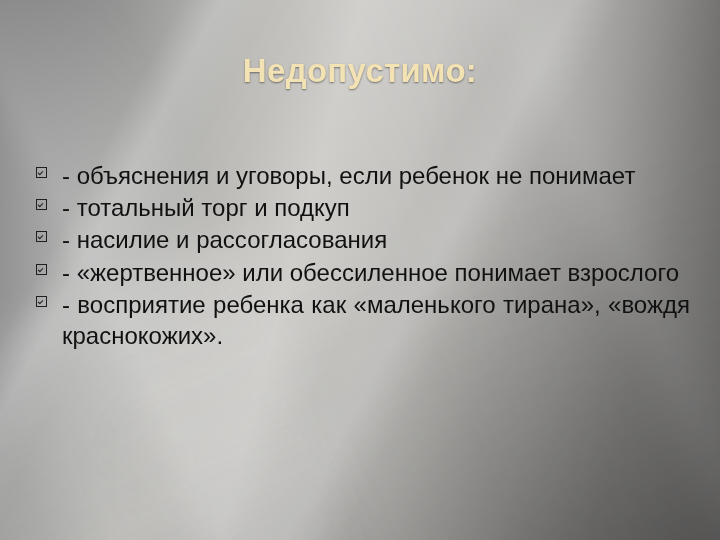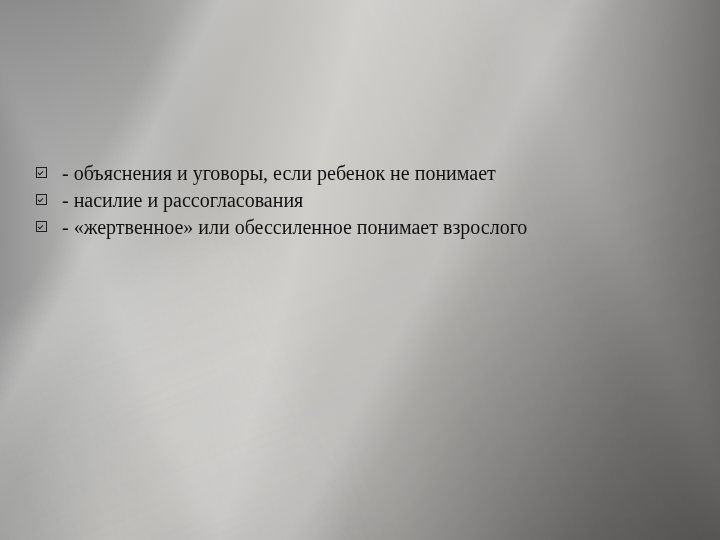--- a/index.html
+++ b/index.html
@@ -146,54 +146,63 @@
     top: 3px;
     width: 4px;
     height: 2px;
     border-left: 1.2px solid #1f1f1f;
     border-bottom: 1.2px solid #1f1f1f;
     transform: rotate(-45deg);
   }
   .bullet-text {
     flex: 1 1 auto;
     color: #111111;
-    font-family: Liberation Serif, serif;
-    font-size: 20px;
+    font-family: Liberation Sans, sans-serif;
+    font-size: 24px;
     line-height: 1.30;
   }
   .justify {
     text-align: justify;
     text-align-last: left;
   }
 </style>
 </head>
 <body>
 
 <div class="slide">
   <div class="sheen sheen-1"></div>
   <div class="sheen sheen-2"></div>
   <div class="sheen sheen-3"></div>
   <div class="sheen sheen-4"></div>
 
+  <div class="title">Недопустимо:</div>
 
   <div class="body">
 
     <div class="bullet-row">
       <div class="bullet-mark"><span class="sq"></span></div>
       <div class="bullet-text">- объяснения и уговоры, если ребенок не понимает</div>
     </div>
 
 
 
+    <div class="bullet-row">
+      <div class="bullet-mark"><span class="sq"></span></div>
+      <div class="bullet-text">- тотальный торг и подкуп</div>
+    </div>
 
     <div class="bullet-row">
       <div class="bullet-mark"><span class="sq"></span></div>
       <div class="bullet-text">- насилие и рассогласования</div>
     </div>
 
     <div class="bullet-row">
       <div class="bullet-mark"><span class="sq"></span></div>
       <div class="bullet-text justify">- «жертвенное» или обессиленное понимает взрослого</div>
     </div>
 
+    <div class="bullet-row">
+      <div class="bullet-mark"><span class="sq"></span></div>
+      <div class="bullet-text justify">- восприятие ребенка как «маленького тирана», «вождя краснокожих».</div>
+    </div>
 
   </div>
 </div>
 
 </body></html>

